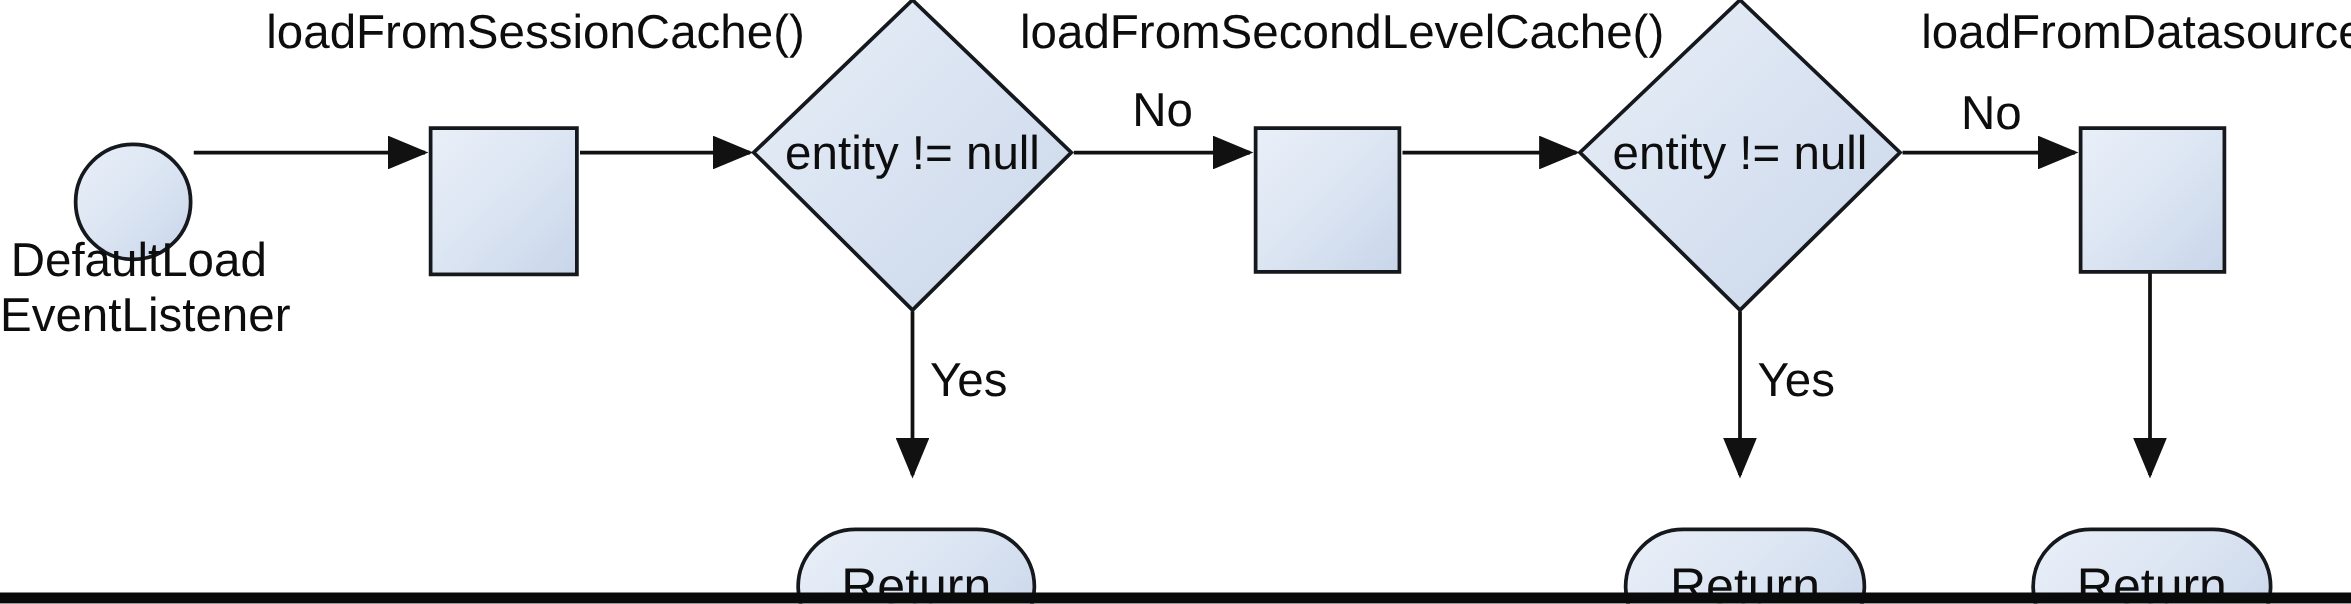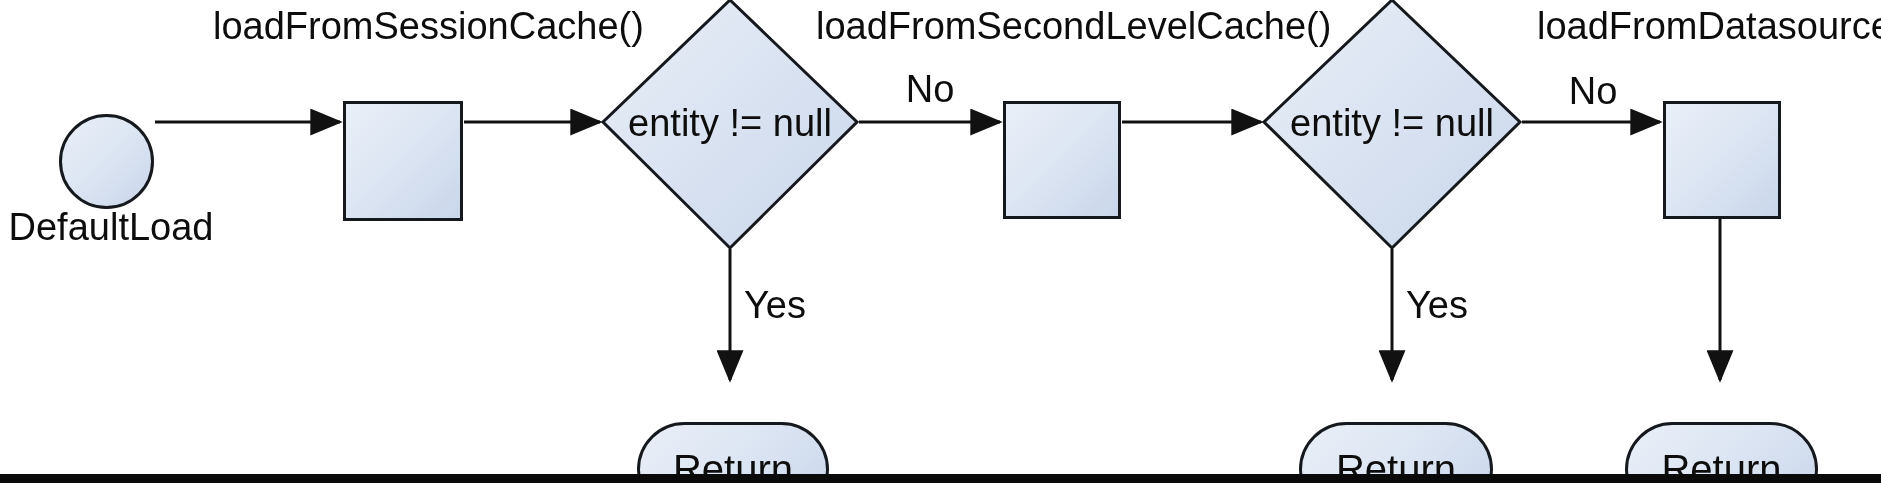--- a/index.html
+++ b/index.html
@@ -66,22 +66,23 @@
     <span class="pill-text">Return</span>
   </div>
   <div class="node pill" style="left:1625px;top:383px;width:193px;height:95px;">
     <span class="pill-text">Return</span>
   </div>
 
   <div class="lbl center" style="left:192px;top:5px;width:420px;margin-left:21px;">loadFromSessionCache()</div>
   <div class="lbl center" style="left:816px;top:5px;width:506px;text-align:center;">loadFromSecondLevelCache()</div>
   <div class="lbl" style="left:1537px;top:5px;">loadFromDatasource</div>
 
-  <div class="start-lbl" style="left:0px;top:205px;width:222px;">
+  <div class="start-lbl" style="left:0px;top:187px;width:222px;">
     <div>DefaultLoad</div>
+    <div>EventListener</div>
   </div>
 
   <div class="lbl center" style="left:603px;top:102px;width:254px;">entity != null</div>
   <div class="lbl center" style="left:1265px;top:102px;width:254px;">entity != null</div>
 
   <div class="lbl center" style="left:899px;top:68px;width:62px;">No</div>
   <div class="lbl center" style="left:1562px;top:70px;width:62px;">No</div>
   <div class="lbl" style="left:744px;top:284px;">Yes</div>
   <div class="lbl" style="left:1406px;top:284px;">Yes</div>
 

